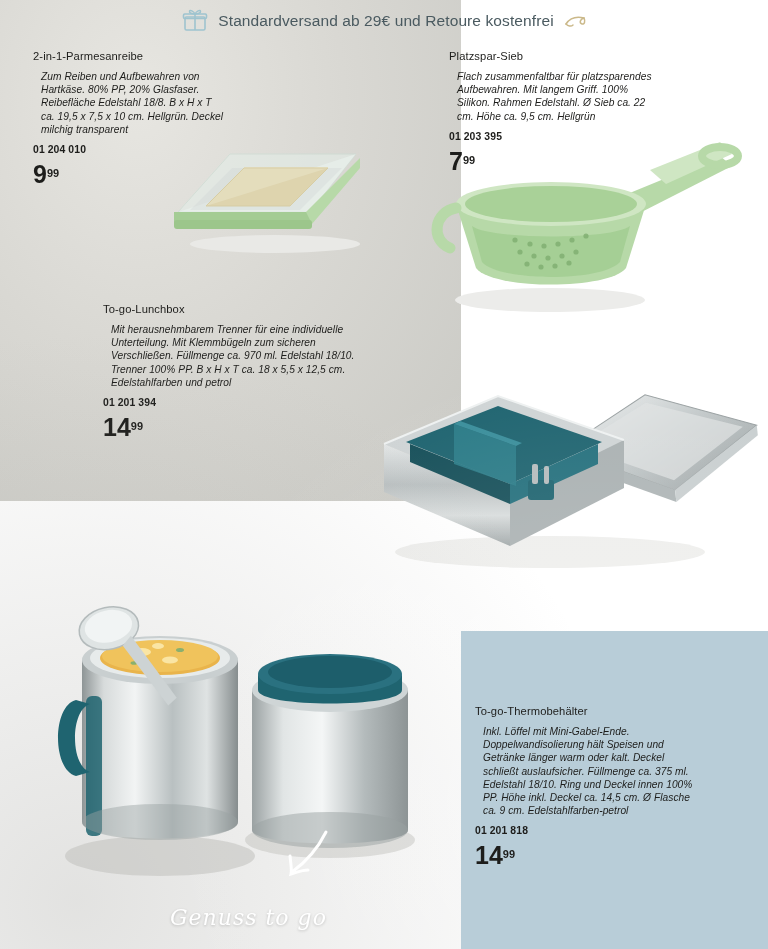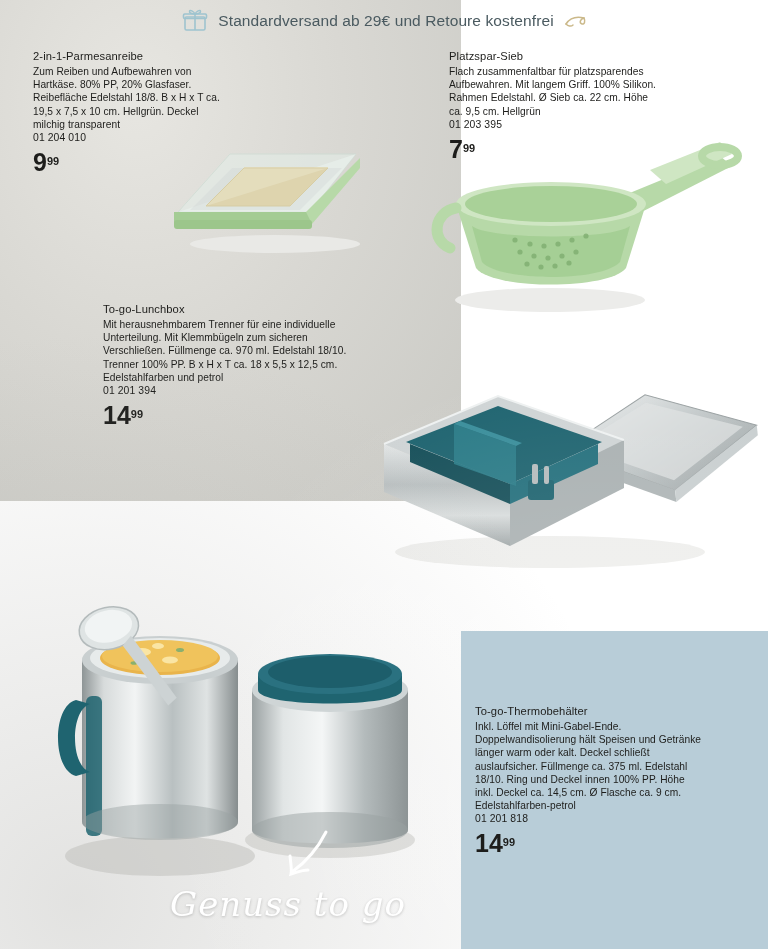--- a/index.html
+++ b/index.html
@@ -52,26 +52,27 @@
     font-size: 11.2px;
     font-weight: normal;
     color: #1d1d1b;
     margin: 0 0 3px 0;
     letter-spacing: 0.1px;
   }
   .prod-desc {
     font-size: 10.2px;
     line-height: 13.2px;
     color: #1d1d1b;
-    margin: 0;
+    margin: 8px;
     letter-spacing: 0.05px;
+    font-style: italic;
   }
   .prod-artnr {
     font-size: 10.4px;
-    font-weight: normal;
+    font-weight: bold;
     margin-top: 1px;
     letter-spacing: 0.1px;
   }
   .price {
     margin-top: 7px;
     font-weight: bold;
     line-height: 1;
     letter-spacing: 0px;
   }
   .price .euro {
@@ -104,24 +105,24 @@
     position: absolute;
     inset: 0;
     background:
       radial-gradient(circle at 78% 85%, rgba(255,255,255,0.25), rgba(255,255,255,0) 45%),
       radial-gradient(circle at 10% 95%, rgba(160,160,155,0.30), rgba(160,160,155,0) 50%);
     pointer-events: none;
   }
   .script {
     position: absolute;
     left: 170px;
-    top: 884px;
+    top: 905px;
     font-family: "DejaVu Serif", serif;
     font-style: italic;
-    font-size: 34px;
+    font-size: 22px;
     color: #ffffff;
     letter-spacing: 1px;
     text-shadow: 0 1px 3px rgba(0,0,0,0.20);
   }
   .arrow-curve {
     position: absolute;
     left: 278px;
     top: 828px;
   }
 

